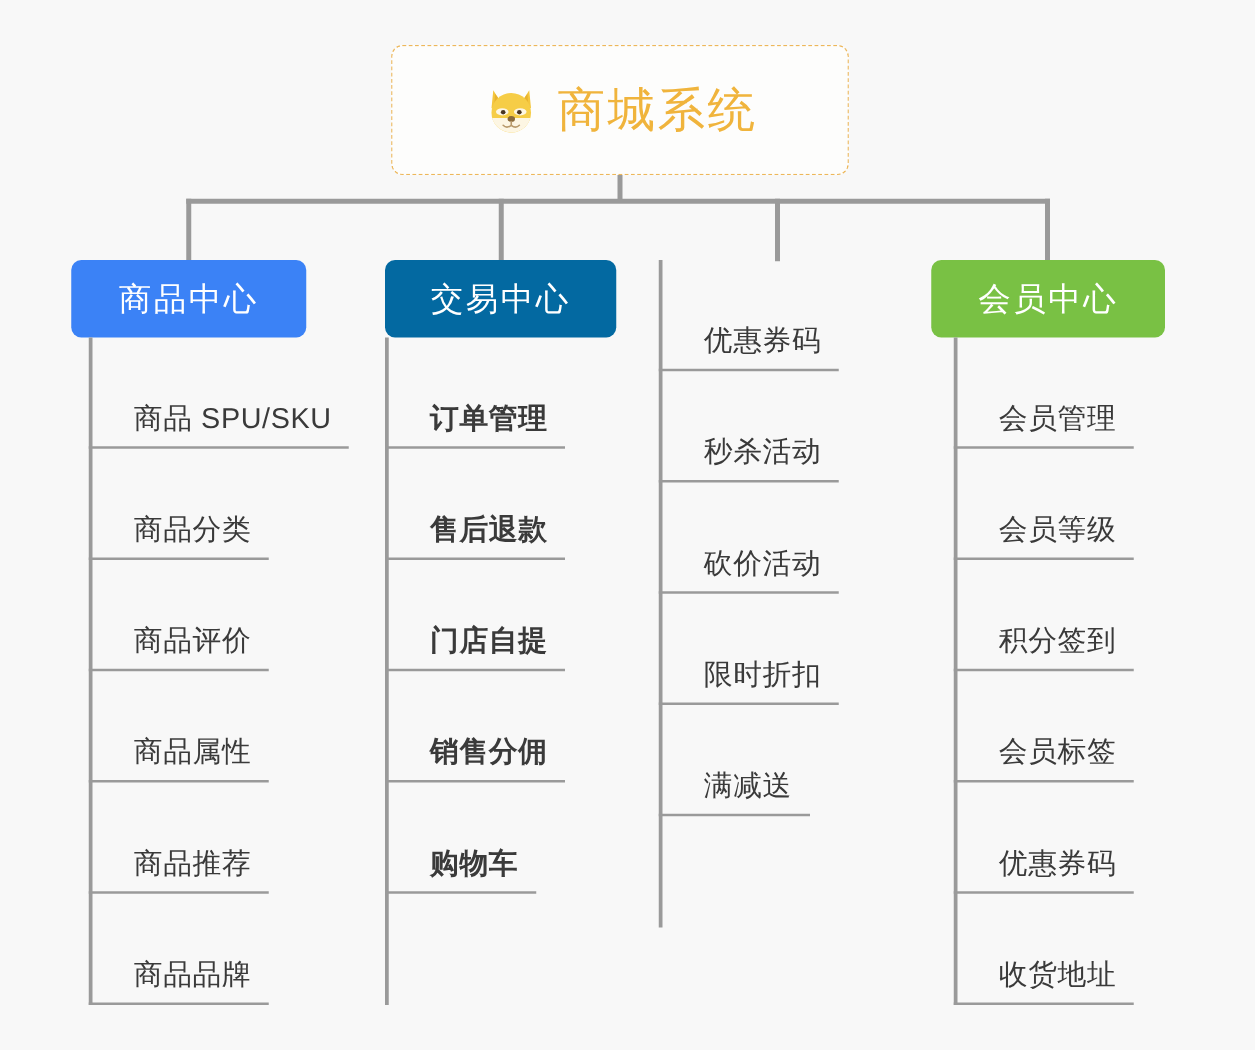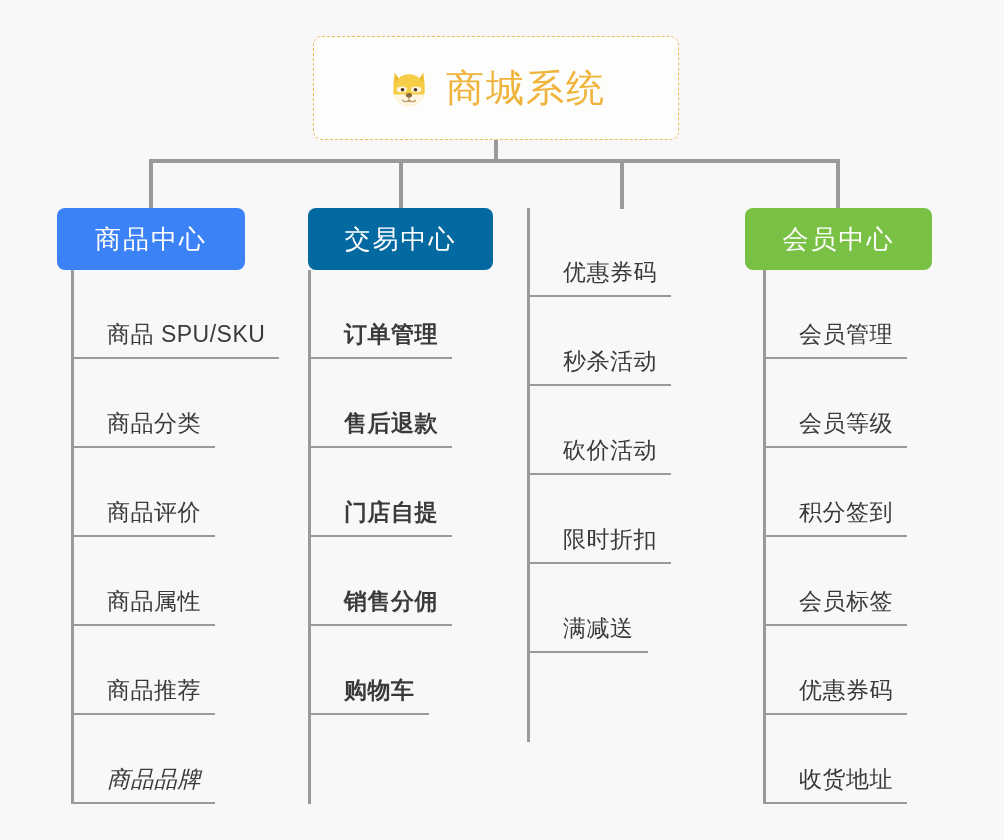--- a/index.html
+++ b/index.html
@@ -174,21 +174,21 @@
       <div class="leaf-row">
           <span class="leaf-inner" style="border-bottom-color: rgb(154, 154, 154); margin-top: 48px;"><span class="leaf-label">商品评价</span></span>
         </div>
       <div class="leaf-row">
           <span class="leaf-inner" style="border-bottom-color: rgb(154, 154, 154);"><span class="leaf-label">商品属性</span></span>
         </div>
       <div class="leaf-row">
           <span class="leaf-inner" style="border-bottom-color: rgb(154, 154, 154);"><span class="leaf-label">商品推荐</span></span>
         </div>
       <div class="leaf-row">
-          <span class="leaf-inner" style="border-bottom-color: rgb(154, 154, 154); font-style: italic;"><span class="leaf-label">商品品牌</span></span>
+          <span class="leaf-inner" style="border-bottom-color: rgb(154, 154, 154);"><span class="leaf-label">商品品牌</span></span>
         </div>
     </div>
   </div>
 
   <div class="column" style="left:308px; width:185px;">
     <div class="cat-header" style="background: #0369a1;">
       <span>交易中心</span>
     </div>
     <div class="leaf-list" style="font-weight:bold;">
       <div class="leaf-trunk" style="height: 534px; background: rgb(154, 154, 154);"></div>

